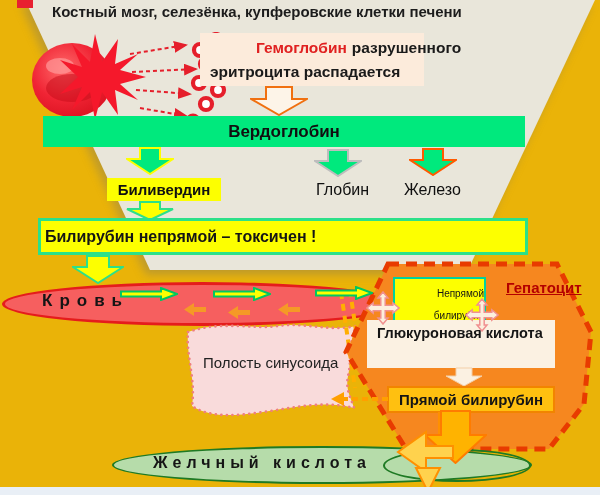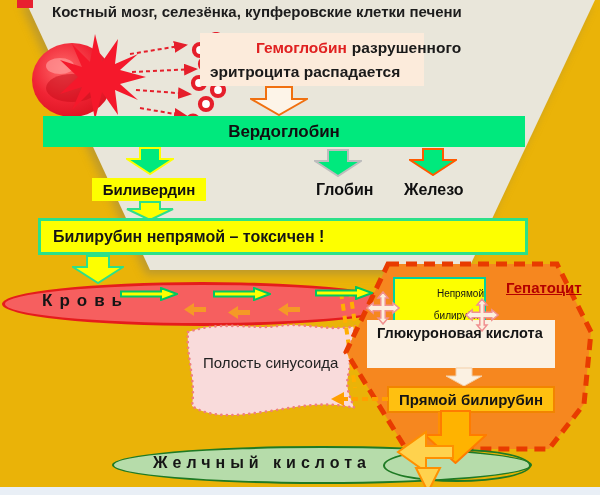--- a/index.html
+++ b/index.html
@@ -22,30 +22,30 @@
   .hemo-box{left:200px;top:33px;width:224px;height:53px;background:#fcebdb;
     font-size:15.5px;font-weight:bold;line-height:24px;padding:3px 0 0 10px;}
   .hemo-red{color:#e02020;margin-left:46px;}
   .hemo-rest{margin-left:5px;color:#1a1a1a;}
   .hemo-line2{color:#1a1a1a;}
 
   .green-bar{left:43px;top:116px;width:482px;height:31px;background:#00e97d;
     display:flex;align-items:center;justify-content:center;
     font-size:17px;font-weight:bold;color:#101010;}
 
-  .bv-box{left:92px;top:178px;width:114px;height:23px;background:#fdff00;
+  .bv-box{left:107px;top:178px;width:114px;height:23px;background:#fdff00;
     display:flex;align-items:center;justify-content:center;
     font-size:15px;font-weight:bold;}
-  .plain-label{font-size:16px;font-weight:bold;color:#101010;}
+  .plain-label{font-size:16px;font-weight:normal;color:#101010;}
   .globin-label{left:316px;top:181px;}
   .iron-label{left:404px;top:181px;}
 
   .warn-box{left:38px;top:218px;width:490px;height:37px;background:#fdff00;
     border:3px solid #2ce089;font-size:16px;font-weight:bold;
-    display:flex;align-items:center;padding-left:12px;color:#151515;}
+    display:flex;align-items:center;padding-left:4px;color:#151515;}
 
   .vessel{left:2px;top:282px;width:400px;height:44px;background:#f65f5f;
     border:3px solid #e51c1c;border-radius:50%;}
   .vessel-label{left:42px;top:291px;font-size:17px;font-weight:bold;
     letter-spacing:7px;color:#151515;}
 
   .sinusoid-label{left:203px;top:354px;font-size:15px;font-weight:500;color:#222;}
 
   .hep-label{left:506px;top:279px;font-size:15px;font-weight:bold;color:#b40000;
     text-decoration:underline;}

